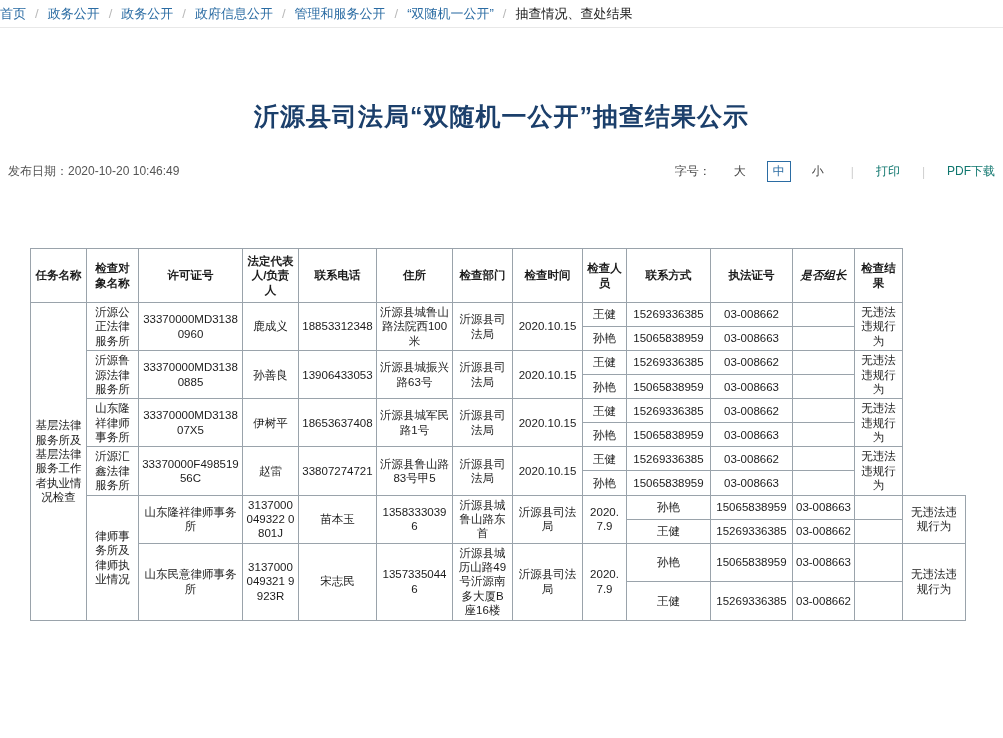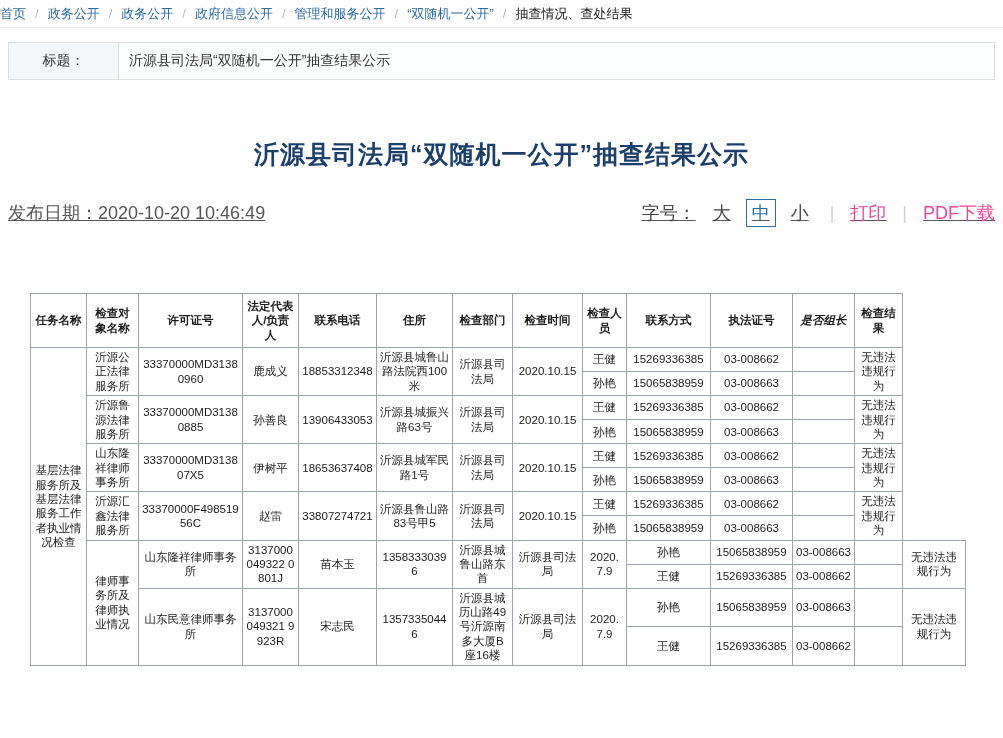--- a/index.html
+++ b/index.html
@@ -58,43 +58,42 @@
     font-size: 25px;
     font-weight: bold;
     color: #1b3f6b;
     margin: 58px 0 0 0;
     letter-spacing: 1px;
   }
   .pubrow {
     display: flex;
     align-items: center;
     margin: 28px 8px 12px 8px;
-    font-size: 18px;
+    font-size: 12px;
     color: #555;
-    text-decoration: underline;
   }
   .pubrow .left { flex: 1; }
   .pubrow .right {
     display: flex;
     align-items: center;
-    gap: 10px;
+    gap: 16px;
     color: #444;
   }
   .pubrow .right .lab { margin-right: 2px; }
   .fsz {
     display: inline-block;
     padding: 1px 5px;
     cursor: pointer;
   }
   .fsz.active {
     border: 1px solid #2b6ca3;
     color: #2b6ca3;
   }
   .vsep { color: #cfcfcf; margin: 0 6px; }
-  .link { color: #ec4899; text-decoration: none; cursor: pointer; }
+  .link { color: #0f766e; text-decoration: none; cursor: pointer; }
   .table-wrap {
     margin: 66px 0 0 30px;
     width: 940px;
   }
   table.data {
     border-collapse: collapse;
     font-size: 11.5px;
     table-layout: fixed;
     width: 936px;
   }
@@ -141,24 +140,20 @@
   <a class="link">管理和服务公开</a>
   <span class="sep">/</span>
   <a class="link">“双随机一公开”</a>
   <span class="sep">/</span>
   <span>抽查情况、查处结果</span>
 </div>
 
 <div class="meta-wrap">
   <table class="meta">
     <tbody>
-        <tr>
-      <td class="lbl">标题：</td>
-      <td class="val" colspan="3">沂源县司法局“双随机一公开”抽查结果公示</td>
-    </tr>
   </tbody>
     </table>
 </div>
 
 <div class="doc-title">沂源县司法局“双随机一公开”抽查结果公示</div>
 
 <div class="pubrow">
   <div class="left">
     <span>发布日期：</span><span>2020-10-20 10:46:49</span>
   </div>

